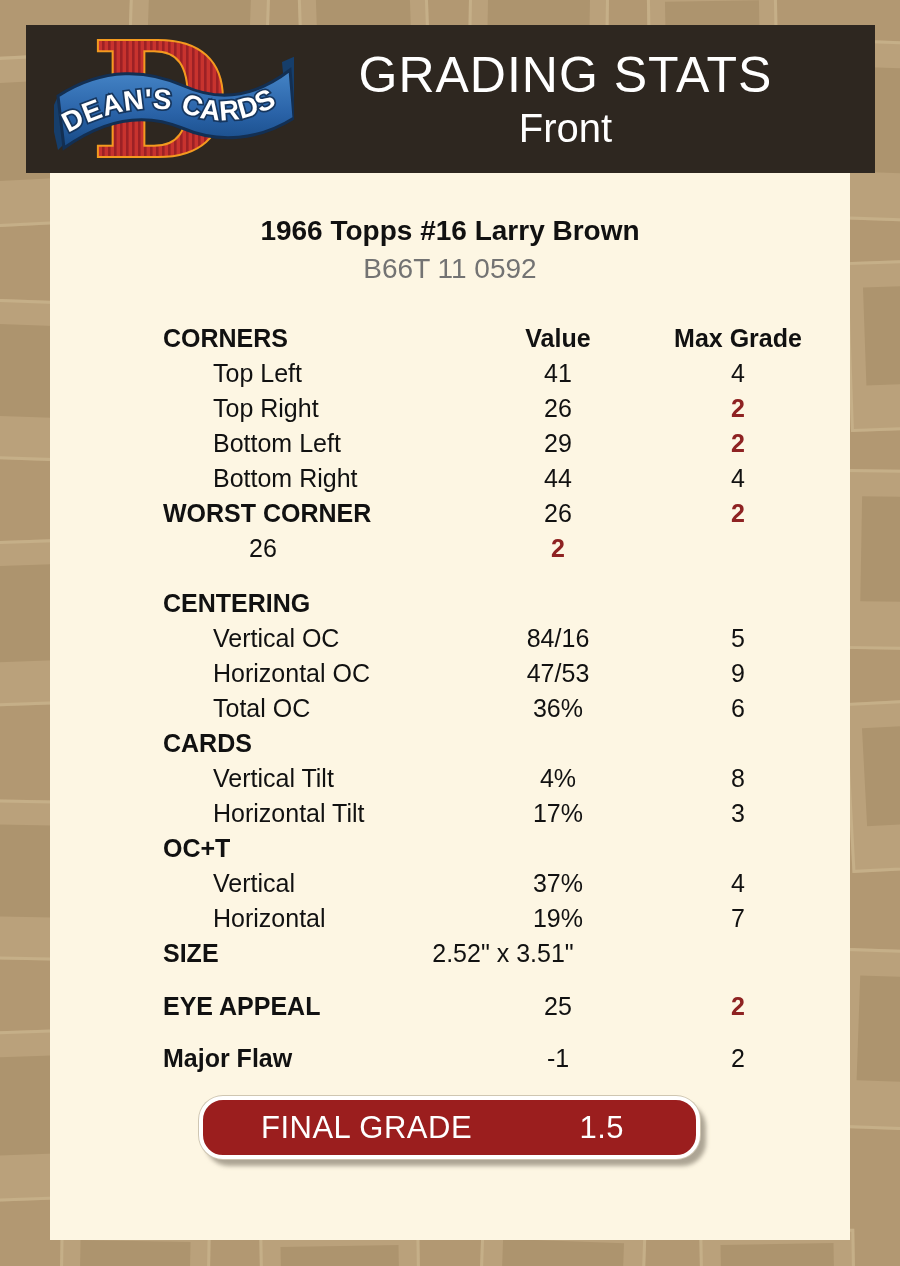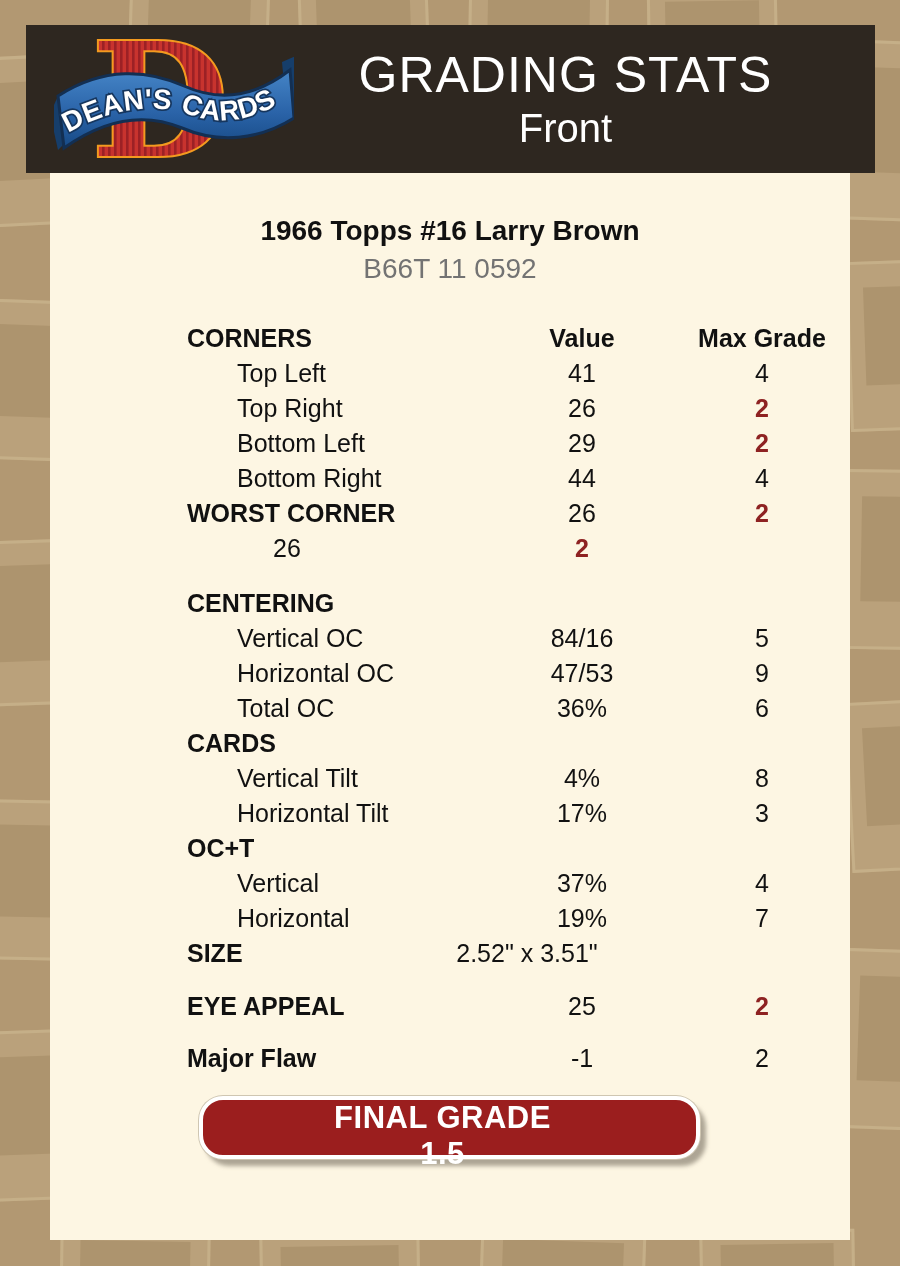--- a/index.html
+++ b/index.html
@@ -54,21 +54,21 @@
 
   
   .panel{
     position:absolute;left:50px;top:173px;width:800px;height:1067px;
     background:#fdf6e3;z-index:4;color:#111;
   }
   .card-title{margin-top:40px;text-align:center;font-size:28px;font-weight:bold;line-height:1.25;}
   .card-serial{text-align:center;font-size:28px;line-height:1.25;margin-top:3px;color:#737373;}
 
   
-  .stats{position:absolute;left:0;top:148px;width:770px;padding-left:32px;}
+  .stats{position:absolute;left:8px;top:148px;width:770px;}
   .row{
     display:grid;grid-template-columns:410px 180px 180px;
     height:35px;line-height:35px;font-size:25px;
   }
   .row .lbl{padding-left:155px;white-space:nowrap;}
   .row.section .lbl{padding-left:105px;font-weight:bold;}
   .row .val,.row .max{text-align:center;}
   .red{color:#8e2222;font-weight:bold;}
   .colhead{font-weight:bold;}
   .spacer20{height:20px;} .spacer18{height:18px;} .spacer17{height:17px;}
@@ -78,21 +78,21 @@
   .row-size .size-val{
     position:absolute;left:220px;top:0;width:450px;text-align:center;
   }
 
   
   .final-grade{
     position:absolute;left:149px;top:923px;width:501px;height:63px;
     box-sizing:border-box;background:#9b1e1e;border:4px solid #ffffff;border-radius:24px;
     box-shadow:0 0 0 1px #cfc6b2, 6px 7px 4px rgba(120,112,96,.6);
     display:flex;align-items:center;justify-content:space-between;
-    padding:0 72px 0 58px;color:#ffffff;font-weight:bold;font-size:31px;letter-spacing:.5px;flex-direction:column;
+    padding:0 72px 0 58px;color:#ffffff;font-weight:normal;font-size:31px;letter-spacing:.5px;
   }
 </style>
 </head>
 <body>
 
 <div>
 
   <div class="bg-card"></div>
   <div class="bg-card"></div>
   <div class="bg-card"></div>

